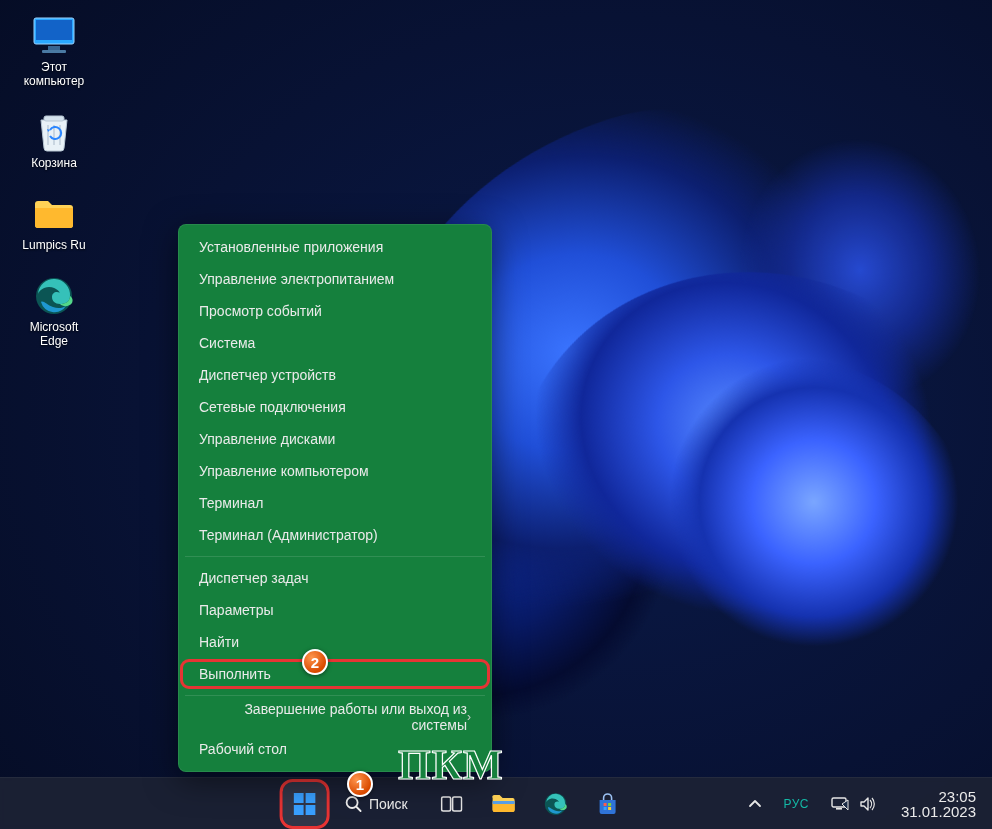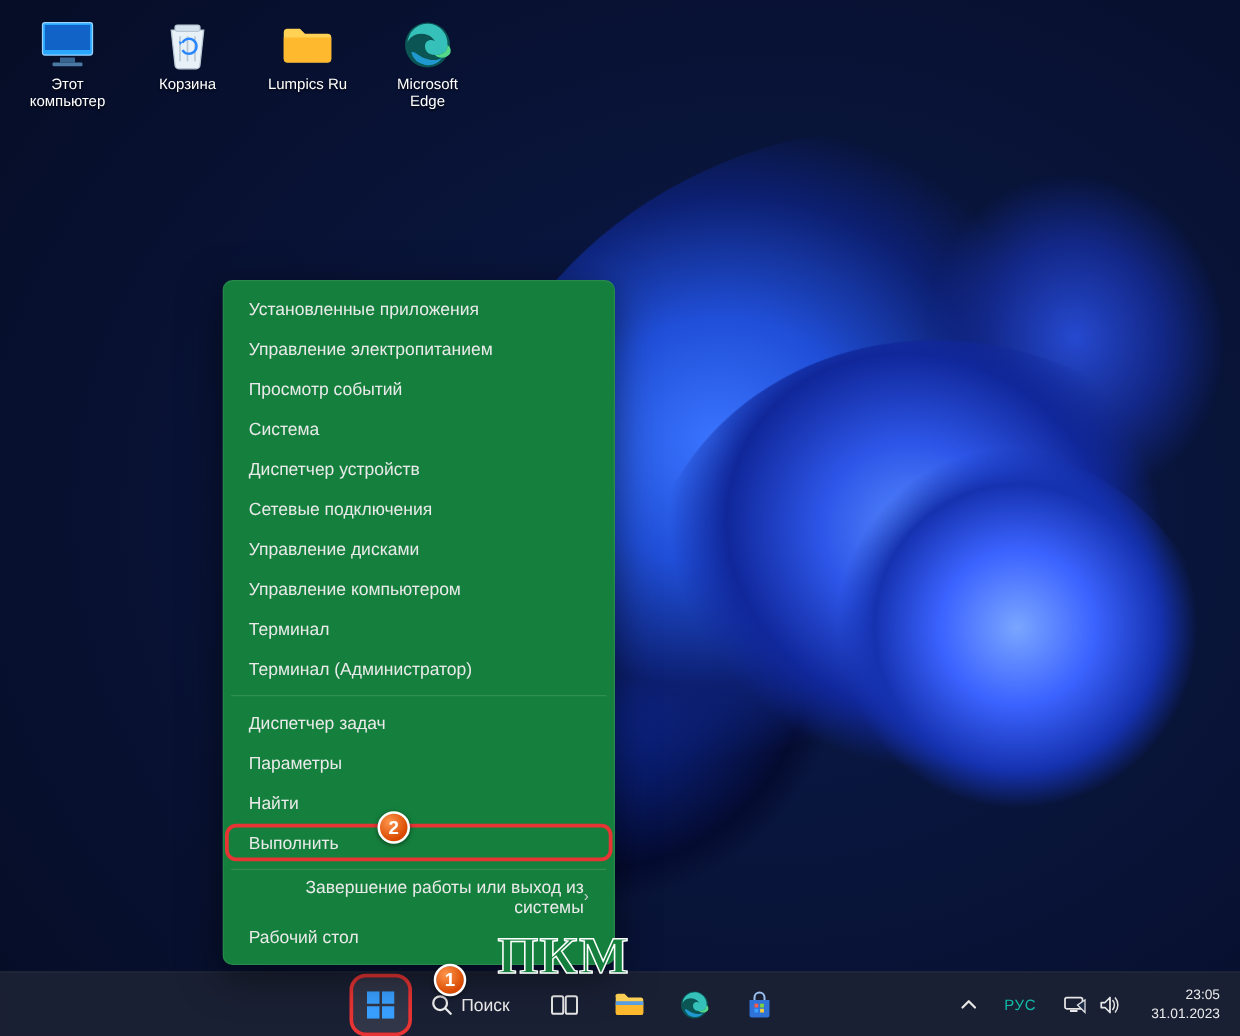--- a/index.html
+++ b/index.html
@@ -9,21 +9,21 @@
   
   .wallpaper { position: absolute; inset: 0; background: radial-gradient(120% 120% at 62% 50%, #0a1a4a 0%, #081234 40%, #050c24 70%, #020512 100%); overflow: hidden; }
   .petal { position: absolute; border-radius: 60% 40% 55% 45% / 55% 60% 40% 45%; filter: blur(.5px); }
   .p1 { width: 560px; height: 540px; left: 360px; top: 120px; background: radial-gradient(65% 60% at 40% 40%, #3a74ff 0%, #204fd8 30%, #0c1f70 60%, rgba(0,0,0,0) 78%); transform: rotate(-15deg); }
   .p2 { width: 430px; height: 430px; left: 520px; top: 260px; background: radial-gradient(60% 55% at 45% 40%, #5a8cff 0%, #2d56e8 30%, #10279a 60%, rgba(0,0,0,0) 78%); transform: rotate(25deg); }
   .p3 { width: 320px; height: 320px; left: 640px; top: 350px; background: radial-gradient(55% 55% at 50% 45%, #7aa6ff 0%, #3b63ff 35%, #1532b0 65%, rgba(0,0,0,0) 82%); transform: rotate(60deg); }
   .p4 { width: 380px; height: 380px; left: 300px; top: 380px; background: radial-gradient(60% 55% at 55% 45%, #0d2a9a 0%, #081a66 40%, #040b30 70%, rgba(0,0,0,0) 82%); transform: rotate(-40deg); }
   .p5 { width: 280px; height: 280px; left: 720px; top: 130px; background: radial-gradient(60% 55% at 50% 50%, #294fe0 0%, #142a90 45%, rgba(0,0,0,0) 78%); transform: rotate(80deg); opacity:.9; }
 
   
-  .desktop-icons { position: absolute; top: 12px; left: 14px; display: flex; flex-direction: row; gap: 16px; }
+  .desktop-icons { position: absolute; top: 12px; left: 14px; display: flex; flex-direction: column; gap: 16px; }
   .di { width: 80px; display: flex; flex-direction: column; align-items: center; gap: 4px; cursor: pointer; padding: 4px 0; }
   .di .icon-box { width: 46px; height: 40px; display: flex; align-items: center; justify-content: center; }
   .di .label { font-size: 12px; line-height: 14px; text-align: center; text-shadow: 0 1px 2px rgba(0,0,0,.8); white-space: pre-wrap; }
 
   
   .ctx { position: absolute; left: 178px; bottom: 57px; width: 314px; background: #15803d; border: 1px solid rgba(255,255,255,.08); border-radius: 8px; box-shadow: 0 8px 32px rgba(0,0,0,.5); padding: 6px 0; z-index: 30; text-align: right; }
   .ctx .item { display: flex; align-items: center; justify-content: space-between; height: 32px; padding: 0 20px; font-size: 14px; color: #eaeaea; cursor: pointer; }
   .ctx .item.highlighted { outline: 3px solid #e73434; outline-offset: -4px; border-radius: 10px; }
   .ctx .sep { height: 1px; margin: 5px 6px; background: rgba(255,255,255,.12); }
   .ctx .chev { font-size: 12px; color: #cfcfcf; }
@@ -33,21 +33,21 @@
   .tb-center { position: absolute; left: 50%; transform: translateX(-50%); display: flex; align-items: center; gap: 8px; }
   .tb-center { left: 46%; } 
   .tb-btn { width: 44px; height: 44px; border-radius: 6px; display: flex; align-items: center; justify-content: center; cursor: pointer; }
   .tb-btn.start { background: rgba(255,255,255,.10); outline: 3px solid #e73434; outline-offset: 0px; border-radius: 10px; }
   .tb-search { display: flex; align-items: center; gap: 6px; height: 40px; padding: 0 14px 0 10px; border-radius: 20px; cursor: pointer; justify-content: space-between; }
   .tb-search span { font-size: 14px; color: #eee; }
 
   .tb-right { position: absolute; right: 8px; display: flex; align-items: center; gap: 6px; height: 52px; }
   .tray-group { display: flex; align-items: center; gap: 10px; padding: 4px 10px; border-radius: 6px; cursor: pointer; }
   .lang { font-size: 12px; letter-spacing: .5px; color: #14b8a6; padding: 4px 6px; cursor: pointer; }
-  .clock { display: flex; flex-direction: column; align-items: flex-end; justify-content: center; font-size: 11px; line-height: 15px; padding: 2px 8px; color: #eaeaea; cursor: pointer; }
+  .clock { display: flex; flex-direction: column; align-items: flex-end; justify-content: center; font-size: 15px; line-height: 15px; padding: 2px 8px; color: #eaeaea; cursor: pointer; }
   .chev-up { width: 32px; height: 32px; display:flex;align-items:center;justify-content:center; cursor:pointer; border-radius:4px; }
 
   
   .num-badge { position: absolute; width: 26px; height: 26px; border-radius: 50%; background: radial-gradient(circle at 35% 30%, #ff954d, #d94a00 70%); border: 2px solid #fff; display: flex; align-items: center; justify-content: center; font-weight: 700; font-size: 15px; color: #fff; z-index: 50; box-shadow: 0 1px 4px rgba(0,0,0,.5); }
   .pkm { position: absolute; font-family: "Times New Roman", serif; font-size: 42px; font-weight: 700; color: #15803d; -webkit-text-stroke: 1.2px #fff; z-index: 50; letter-spacing: 1px; }
 
   
   svg { display: block; }
 </style>
 </head>

